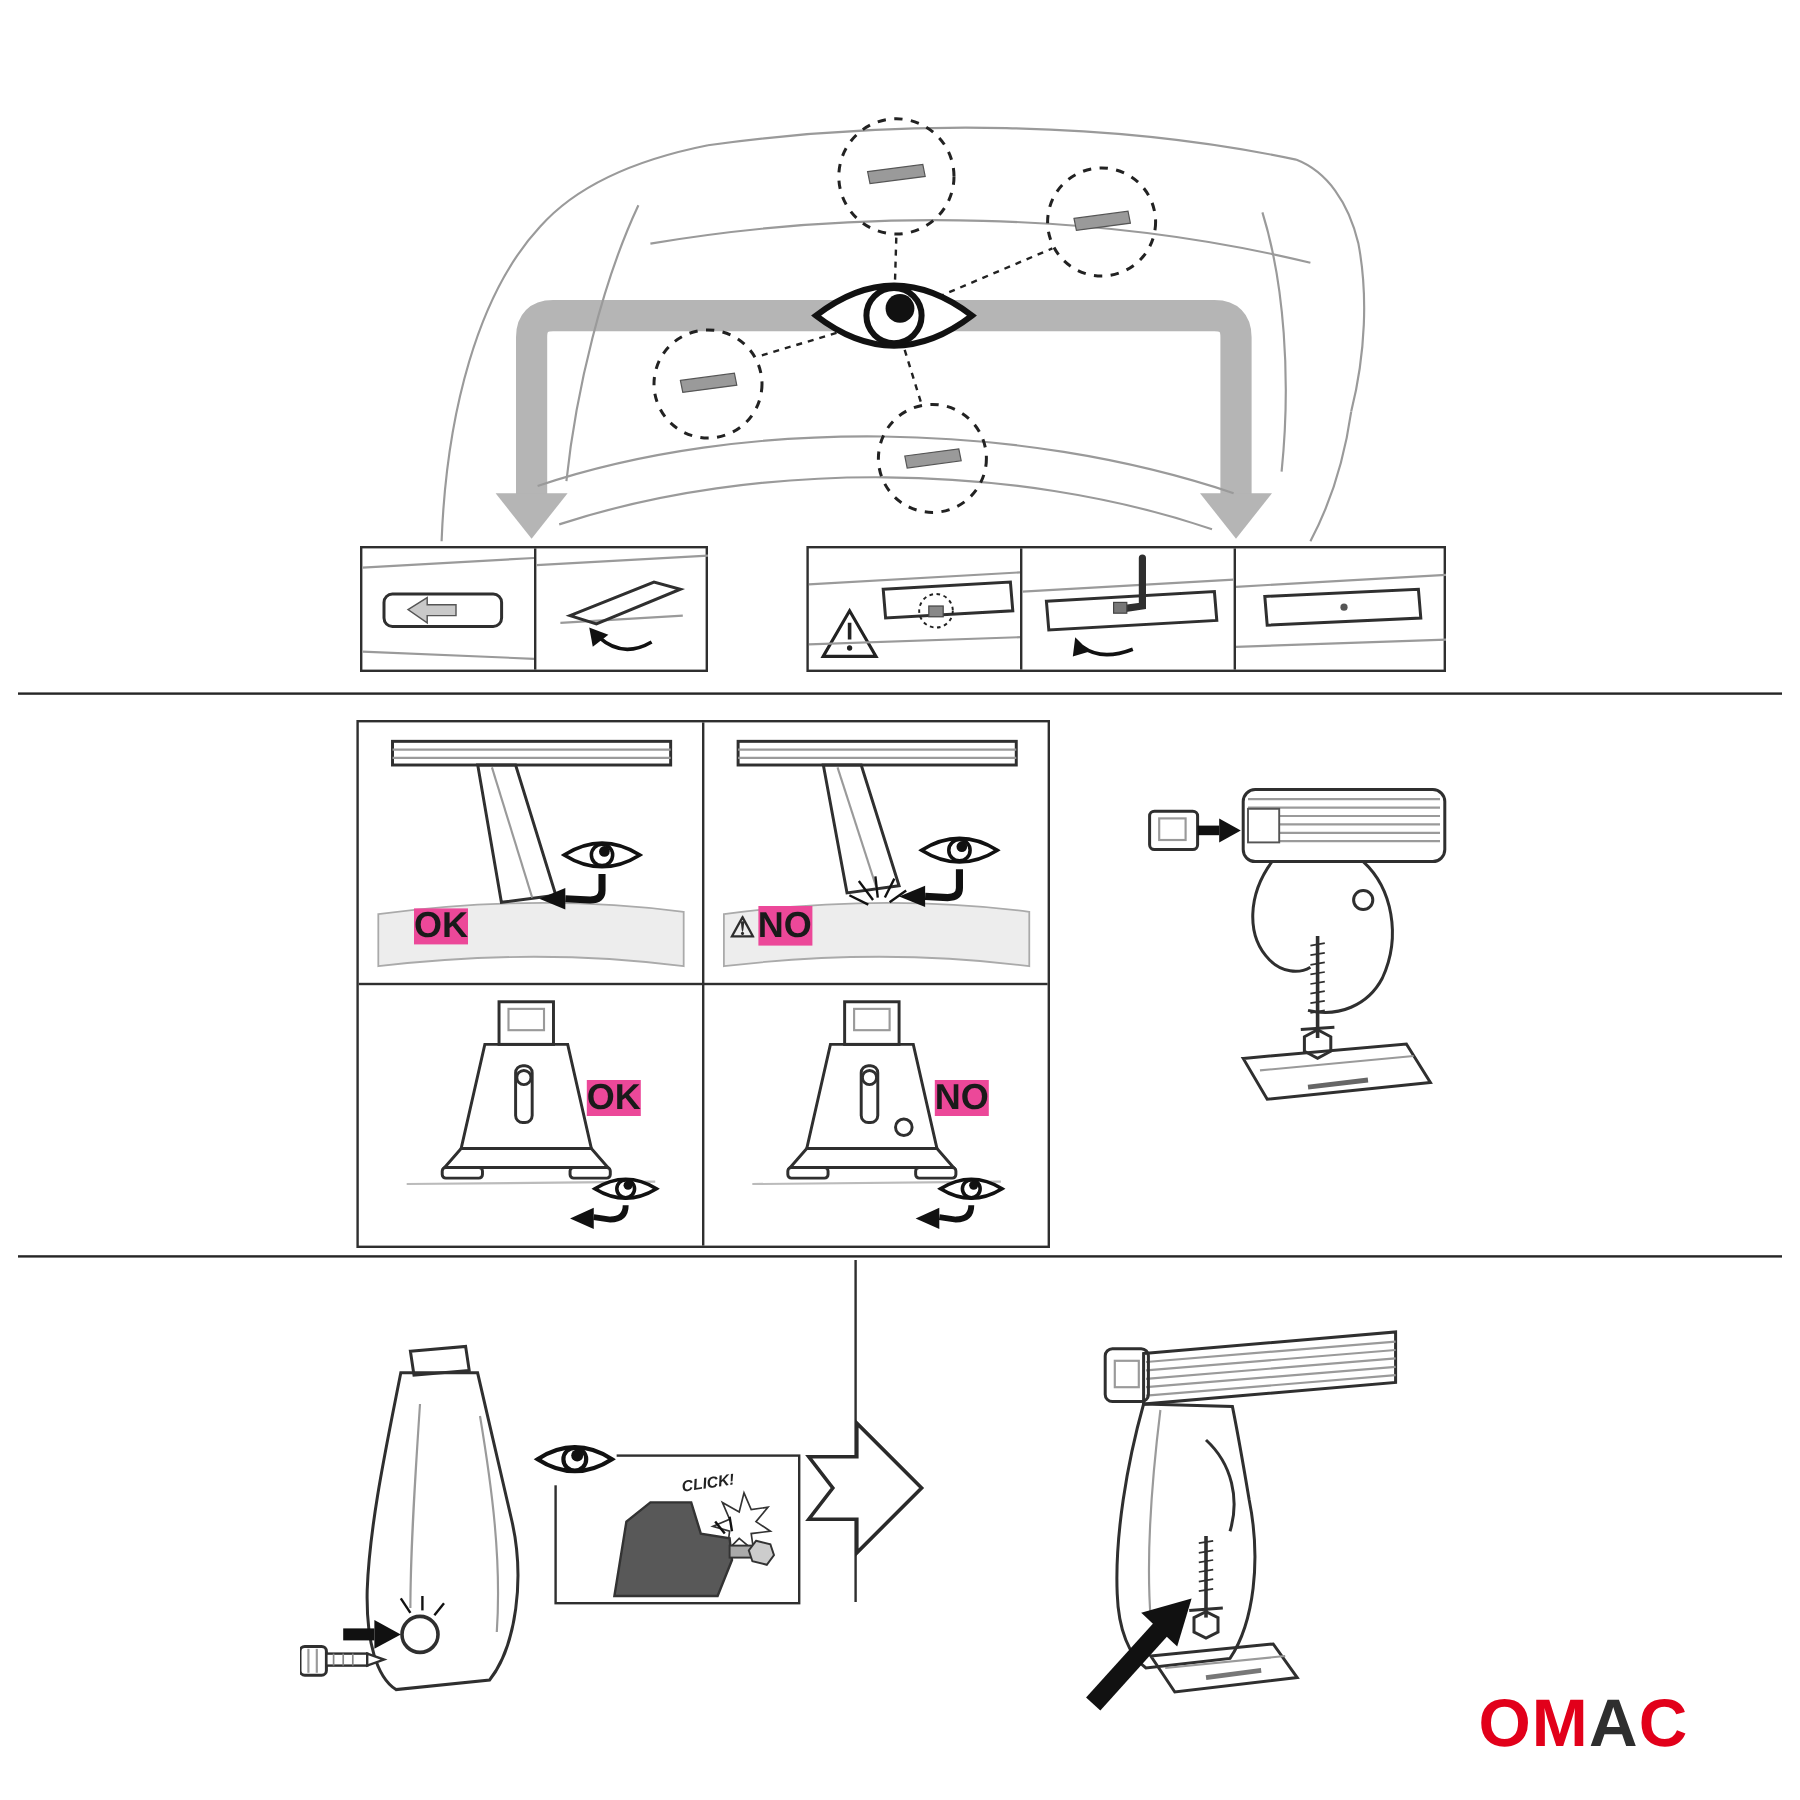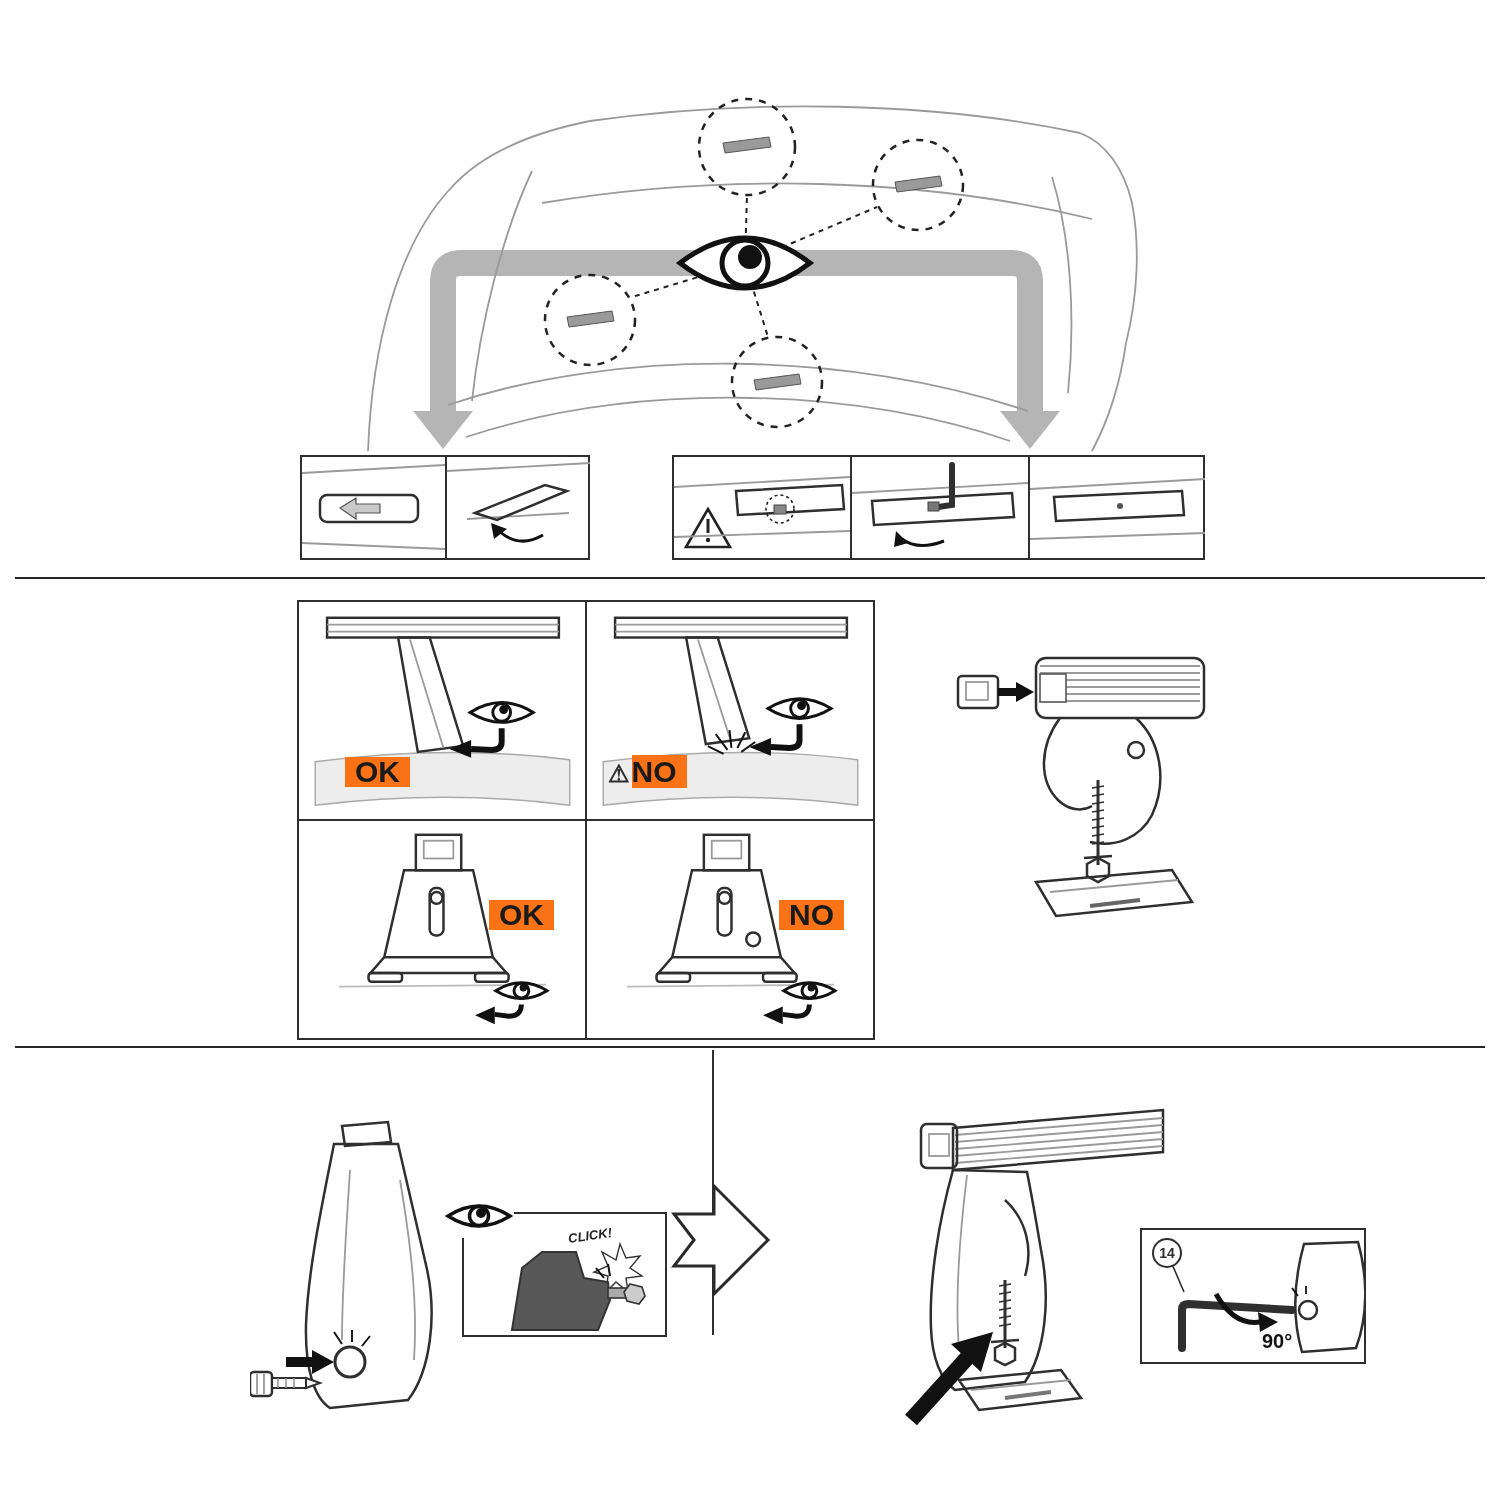--- a/index.html
+++ b/index.html
@@ -4,21 +4,21 @@
 <style>
   html,body{margin:0;padding:0;background:#fff;}
   .canvas{position:relative;width:1500px;height:1500px;background:#ffffff;overflow:hidden;
           font-family:"Liberation Sans",sans-serif;color:#2d2d2d;}
   .abs{position:absolute;}
   .title{top:26px;left:0;width:100%;text-align:center;font-size:46px;font-weight:bold;
          letter-spacing:10px;color:#2d2d2d;}
   .divider{left:15px;width:1470px;height:2px;background:#262626;}
   .panel-box{border:2px solid #2f2f2f;background:#fff;box-sizing:border-box;}
   .vline{background:#2f2f2f;}
-  .label-big{font-size:30px;font-weight:900;color:#1a1a1a;background:#f97316;padding:0 10px;line-height:1;}
+  .label-big{font-size:30px;font-weight:900;color:#1a1a1a;background:#ec4899;padding:0 0;line-height:1;}
   .warn{font-size:24px;font-weight:bold;margin-right:2px;}
   .click-label{font-size:13px;font-weight:900;font-style:italic;color:#222;transform:rotate(-8deg);}
   .circle-num{width:26px;height:26px;border:2px solid #2f2f2f;border-radius:50%;
               display:flex;align-items:center;justify-content:center;
               font-size:14px;font-weight:bold;background:#fff;}
   .angle{font-size:20px;font-weight:900;color:#111;}
   .logo{font-size:56px;font-weight:800;letter-spacing:1px;line-height:1;}
   svg{display:block;}
   .stroke{stroke:#2f2f2f;fill:none;stroke-width:2.5;}
   .lite{stroke:#9a9a9a;fill:none;stroke-width:1.8;}
@@ -335,31 +335,18 @@
     <polygon points="140,268 150,263 160,268 160,280 150,285 140,280" fill="#fff" class="stroke"></polygon>
     <path d="M 104 300 L 206 290 L 226 318 L 124 330 Z" fill="#fff" class="stroke"></path>
     <line x1="116" y1="310" x2="216" y2="300" class="lite"></line>
     <line x1="150" y1="318" x2="196" y2="312" stroke="#777" stroke-width="4"></line>
     <g>
       <line x1="56" y1="340" x2="112" y2="278" stroke="#111" stroke-width="16"></line>
       <polygon points="96,264 126,292 138,252" fill="#111"></polygon>
     </g>
   </svg>
 
-  <div class="abs panel-box" style="left:1140px;top:1228px;width:226px;height:136px;">
-    <svg class="abs" style="left:0;top:0;" width="222" height="132" viewBox="0 0 222 132">
-      <line x1="30" y1="34" x2="42" y2="62" stroke="#2f2f2f" stroke-width="1.6"></line>
-      <path d="M 162 14 C 152 50 150 88 160 122 L 214 118 C 226 86 226 48 216 12 Z" fill="#fff" class="stroke"></path>
-      <circle cx="166" cy="80" r="9" fill="#fff" stroke="#2f2f2f" stroke-width="2.5"></circle>
-      <g stroke="#111" stroke-width="1.8">
-        <line x1="156" y1="66" x2="150" y2="58"></line>
-        <line x1="164" y1="64" x2="164" y2="56"></line>
-      </g>
-      <path d="M 40 118 L 40 80 Q 40 74 46 74 L 150 80" stroke="#2f2f2f" stroke-width="8" fill="none" stroke-linecap="round"></path>
-      <path d="M 74 64 Q 92 96 118 92" stroke="#111" stroke-width="5" fill="none"></path>
-      <polygon points="116,82 118,102 136,92" fill="#111"></polygon>
-    </svg>
-    <span class="abs circle-num" style="left:10px;top:8px;">14</span>
-    <span class="abs angle" style="left:120px;top:100px;">90°</span>
-  </div>
-
+
+  <div class="abs logo" style="left:1232px;top:1408px;">
+    <span style="color:#e2001a;">OM</span><span style="color:#2e2e2e;">A</span><span style="color:#e2001a;">C</span>
+  </div>
 
 </div>
 
 </body></html>

